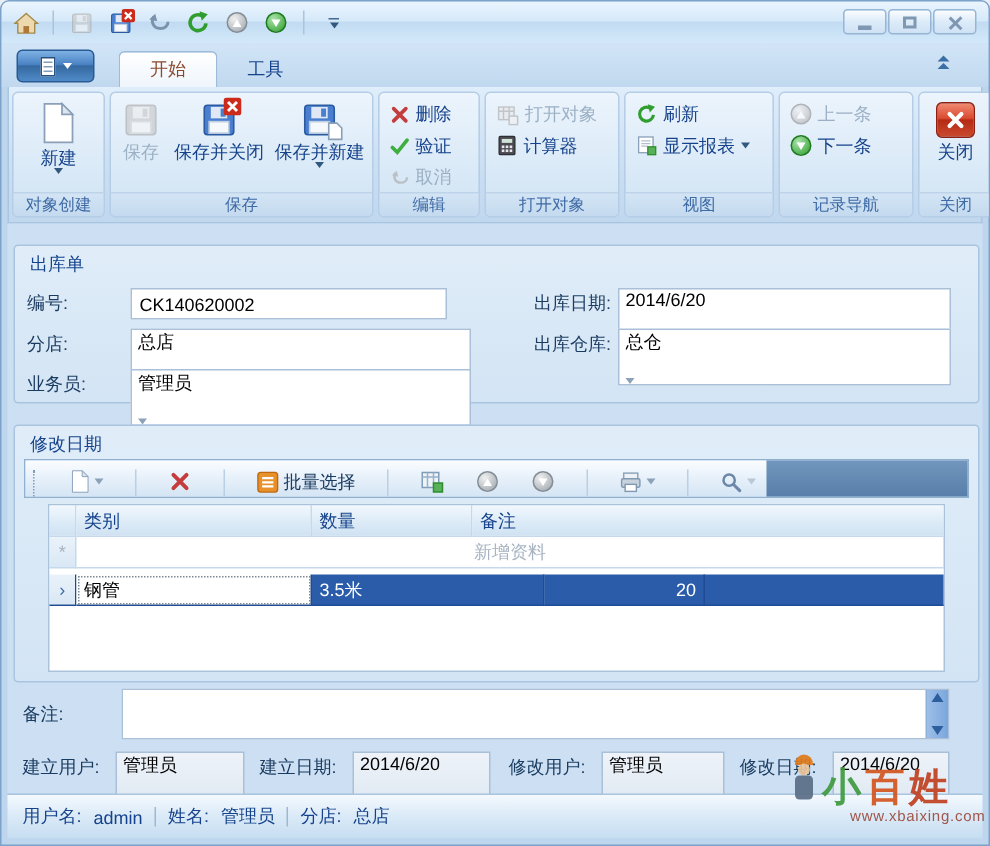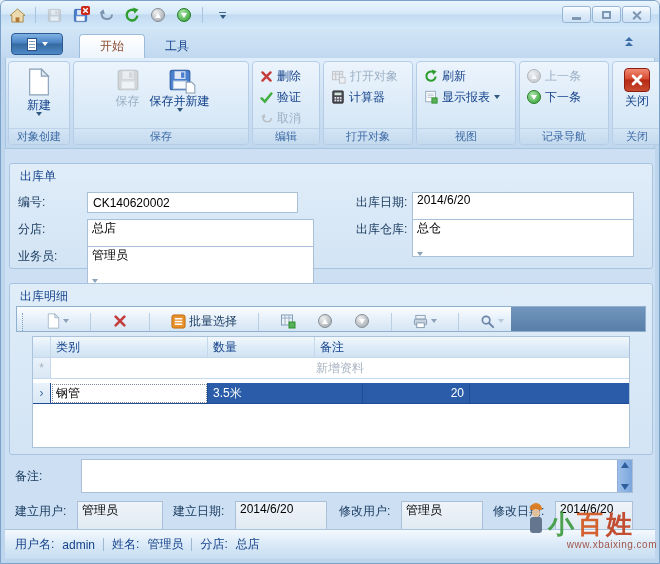--- a/index.html
+++ b/index.html
@@ -299,20 +299,35 @@
           <span class="lbl">保存</span>
         </div>
         <div class="bigbtn">
           <span class="icon" style="position:relative">
             <svg width="24" height="24" viewBox="0 0 22 22">
                 <rect x="2" y="2" width="18" height="18" rx="2" fill="#4a7fd0" stroke="#2c5aa0"></rect>
                 <rect x="6" y="3" width="10" height="7" fill="#dfe8f4"></rect>
                 <rect x="12" y="4" width="3" height="5" fill="#4a7fd0"></rect>
                 <rect x="5" y="12" width="12" height="7" fill="#f5f8fc" stroke="#c0cfe0"></rect>
               </svg>
+            <svg width="12" height="12" viewBox="0 0 10 10" style="position:absolute;right:-3px;top:-3px">
+                <rect width="10" height="10" rx="2" fill="#cc2a1a"></rect>
+                <path d="M2.5 2.5 L7.5 7.5 M7.5 2.5 L2.5 7.5" stroke="#fff" stroke-width="1.6"></path>
+              </svg>
+          </span>
+          <span class="lbl">保存并关闭</span>
+        </div>
+        <div class="bigbtn">
+          <span class="icon" style="position:relative">
+            <svg width="24" height="24" viewBox="0 0 22 22">
+                <rect x="2" y="2" width="18" height="18" rx="2" fill="#4a7fd0" stroke="#2c5aa0"></rect>
+                <rect x="6" y="3" width="10" height="7" fill="#dfe8f4"></rect>
+                <rect x="12" y="4" width="3" height="5" fill="#4a7fd0"></rect>
+                <rect x="5" y="12" width="12" height="7" fill="#f5f8fc" stroke="#c0cfe0"></rect>
+              </svg>
             <svg width="11" height="13" viewBox="0 0 10 12" style="position:absolute;right:-4px;bottom:-2px">
                 <path d="M1 1 h5 l3 3 v7 h-8 z" fill="#fff" stroke="#8aa0b8"></path>
               </svg>
           </span>
           <span class="lbl">保存并新建</span>
           <span class="caret"></span>
         </div>
       </div>
       <div class="rgroup-label">保存</div>
     </div>
@@ -465,21 +480,21 @@
       </div>
 
       <div class="flabel" style="left:8px;top:82px">业务员:</div>
       <div class="combo" style="left:77px;top:82px;width:227px">
         <span class="cval">管理员</span>
         <span class="caret gray"></span>
       </div>
     </div>
 
     <div class="groupbox" style="left:4px;top:134px;width:644px;height:172px">
-      <div class="gtitle">出库明细</div>
+      <div class="gtitle">修改日期</div>
 
       <div class="dtoolbar">
         <div class="tb-left">
           <span class="draghandle"></span>
           <span class="tbtn">
             <svg width="13" height="16" viewBox="0 0 20 24">
                 <path d="M2 1 h10 l6 6 v16 h-16 z" fill="#fff" stroke="#8aa0b8"></path>
                 <path d="M12 1 l6 6 h-6 z" fill="#dce6f0" stroke="#8aa0b8"></path>
               </svg>
             <span class="caret gray"></span>

